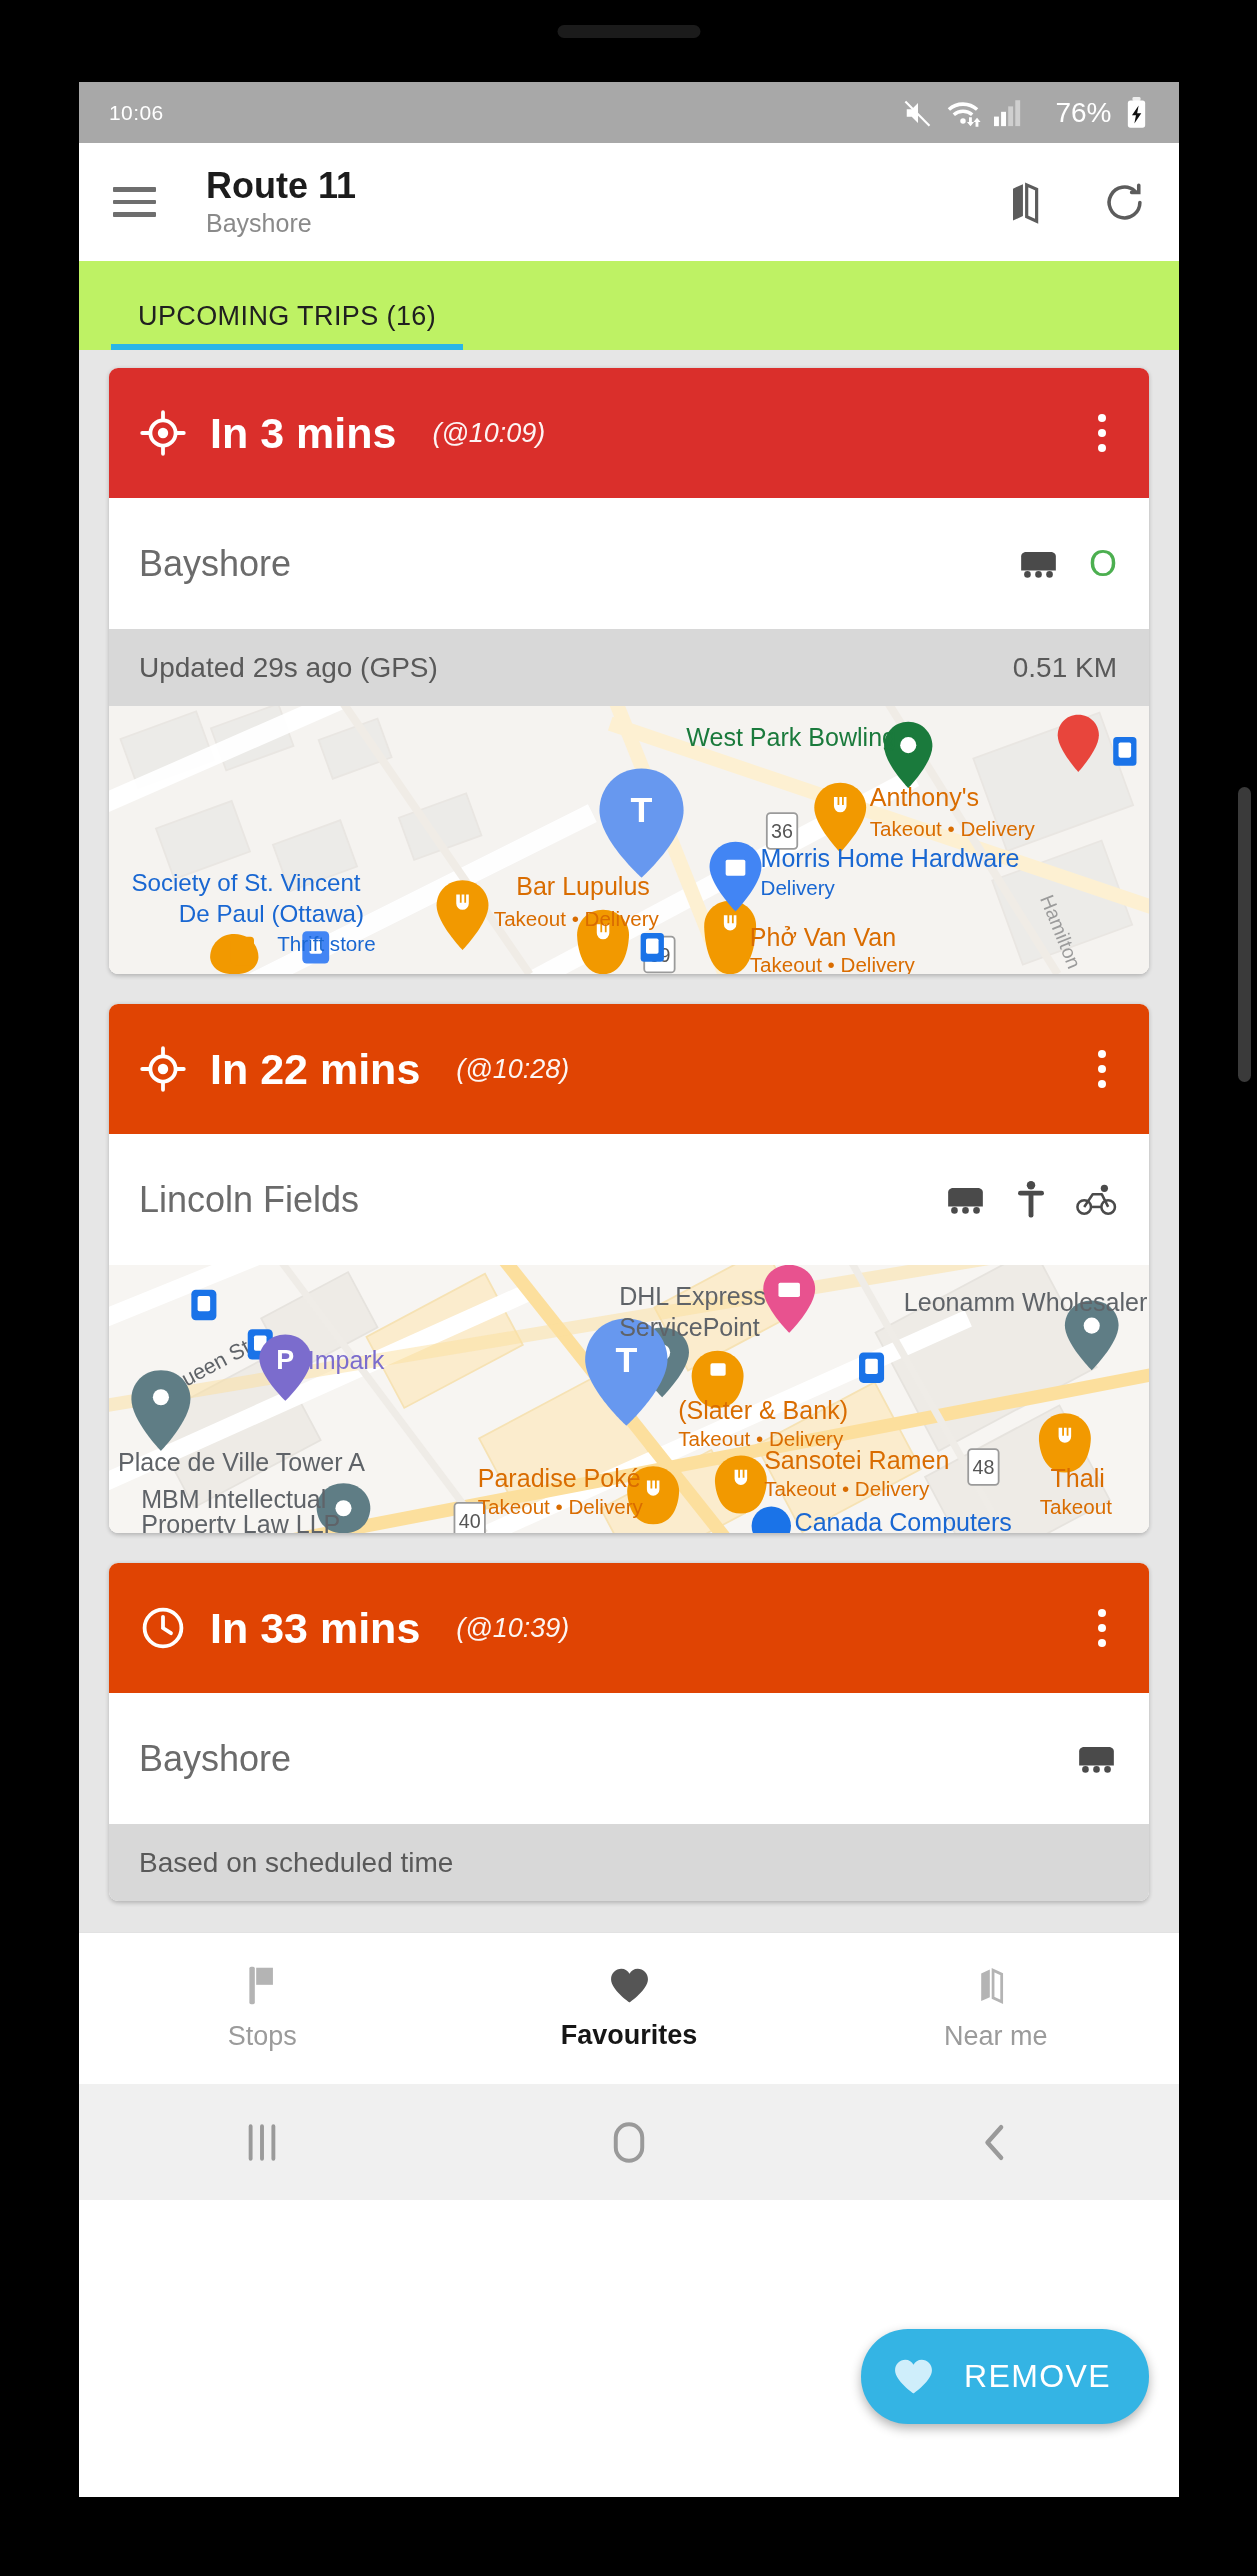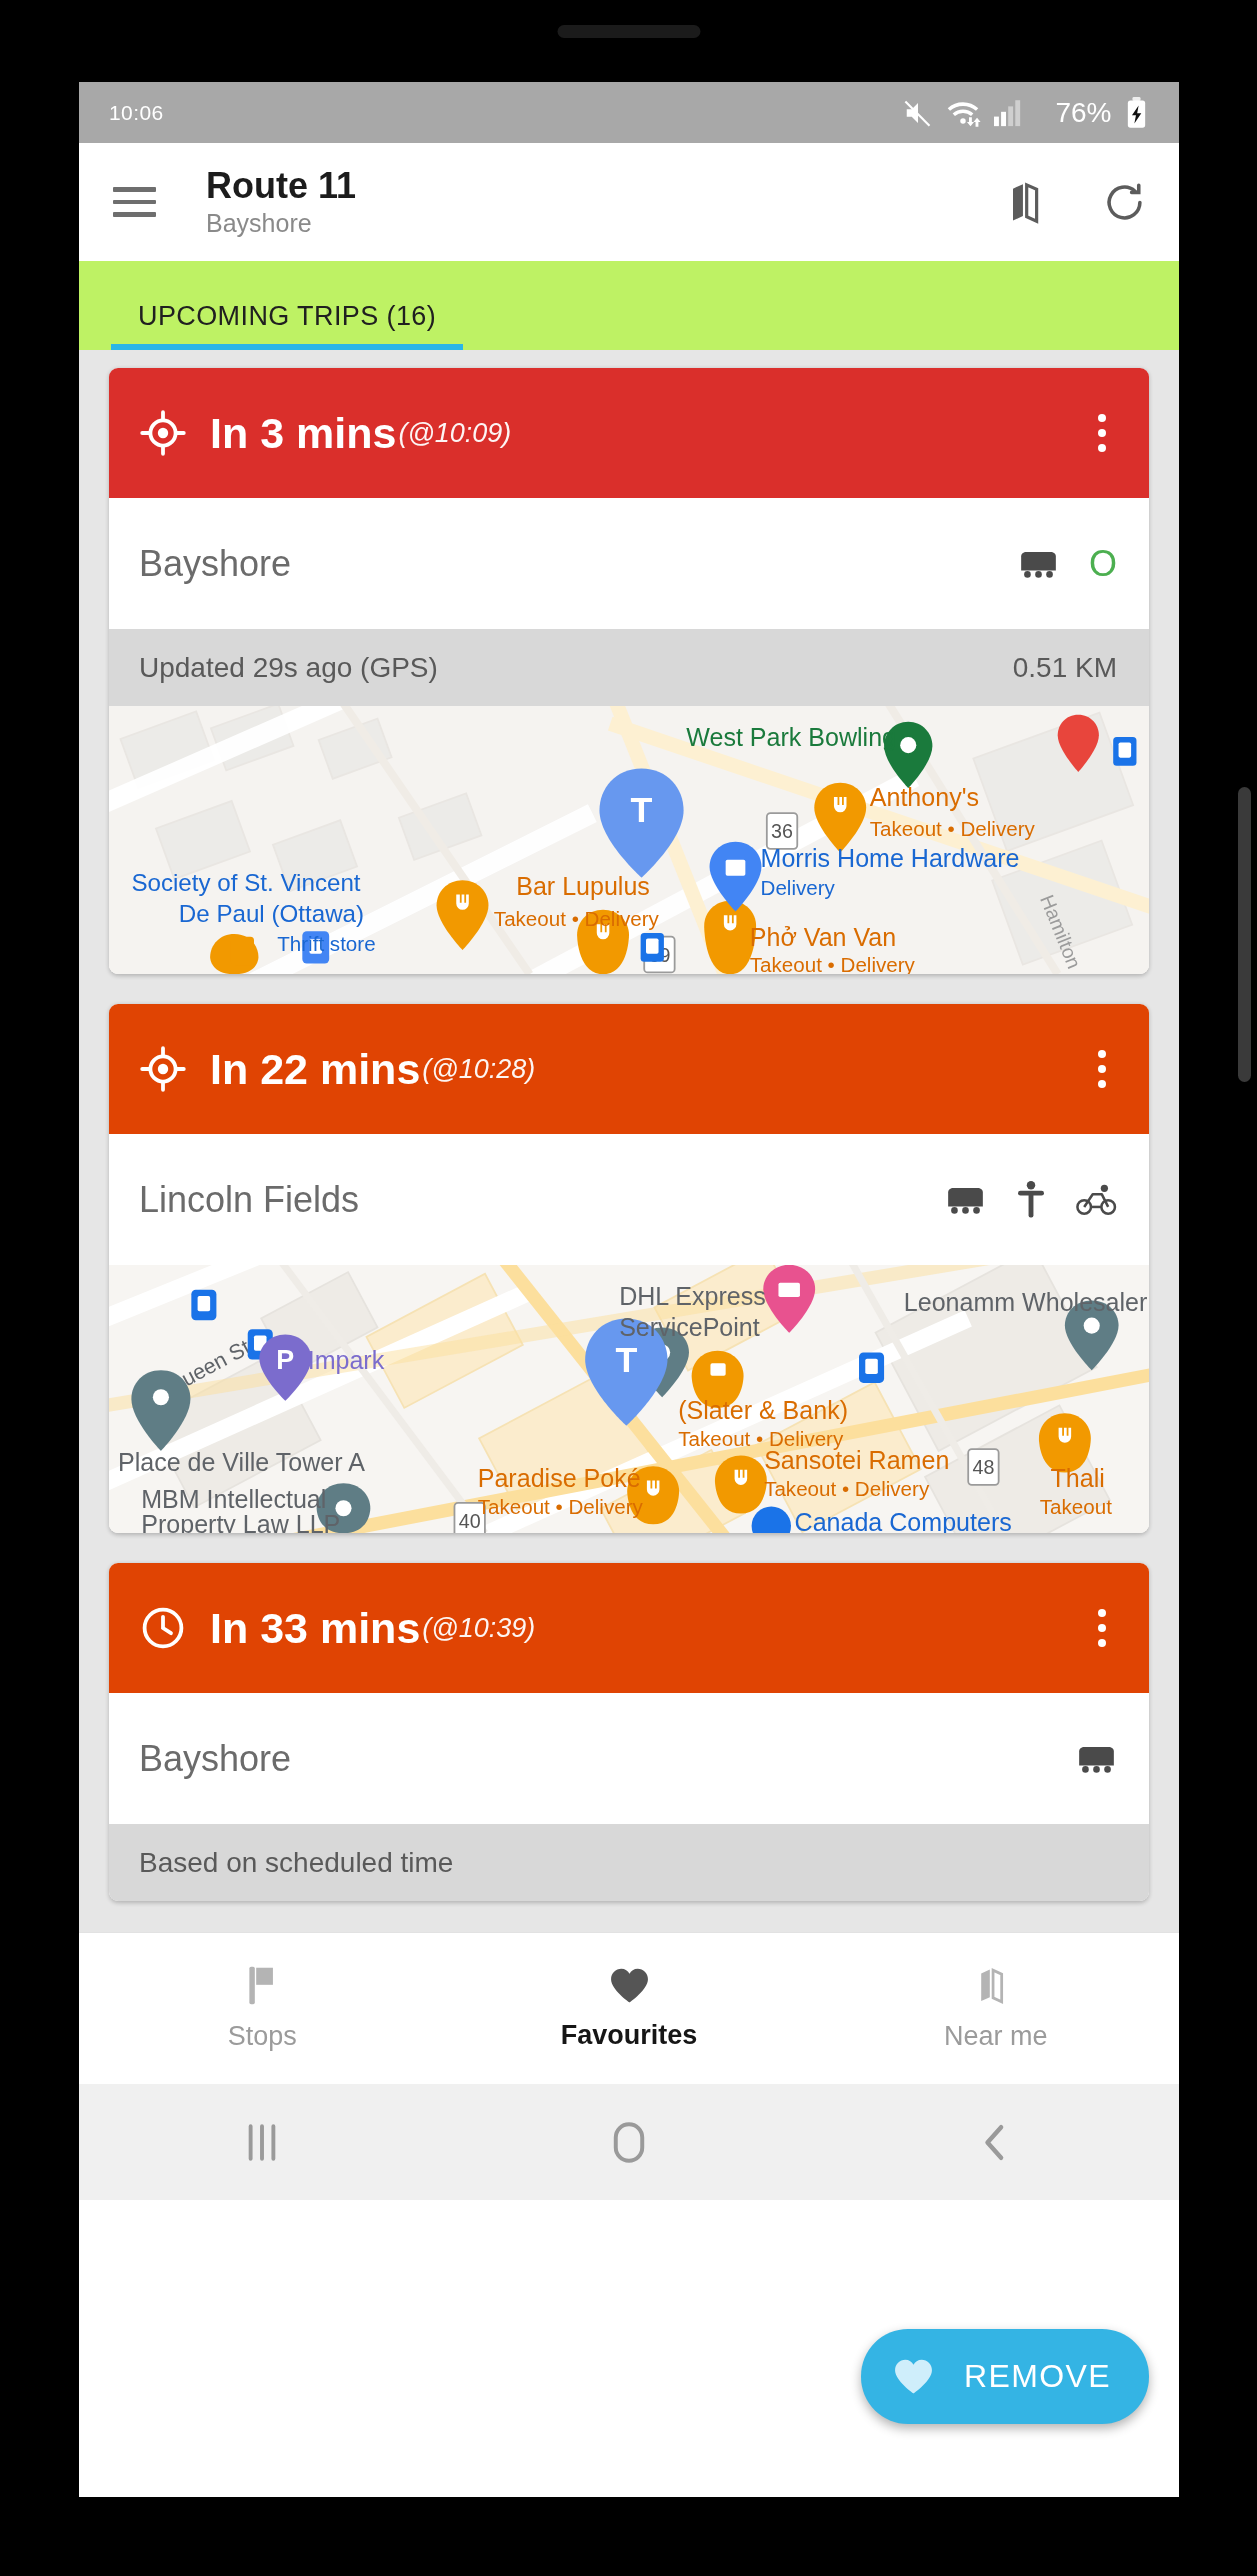--- a/index.html
+++ b/index.html
@@ -123,21 +123,21 @@
     padding: 0 32px 0 30px;
     color: #fff;
   }
   .hdr-icon { width: 48px; height: 48px; flex: 0 0 auto; }
   .hdr-eta {
     font-size: 43px; font-weight: bold;
     margin-left: 23px; white-space: nowrap;
   }
   .hdr-time {
     font-size: 27px; font-style: italic;
-    margin-left: 2px; opacity: .95; white-space: nowrap;
+    margin-left: 36px; opacity: .95; white-space: nowrap;
   }
   .hdr-more {
     margin-left: auto;
     display: flex; flex-direction: column; gap: 7.2px;
     padding: 10.7px 10.7px;
   }
   .hdr-more i { width: 8px; height: 8px; border-radius: 50%; background: #fff; display: block; }
 
   .dest-row {
     height: 131px; background: #fff;

